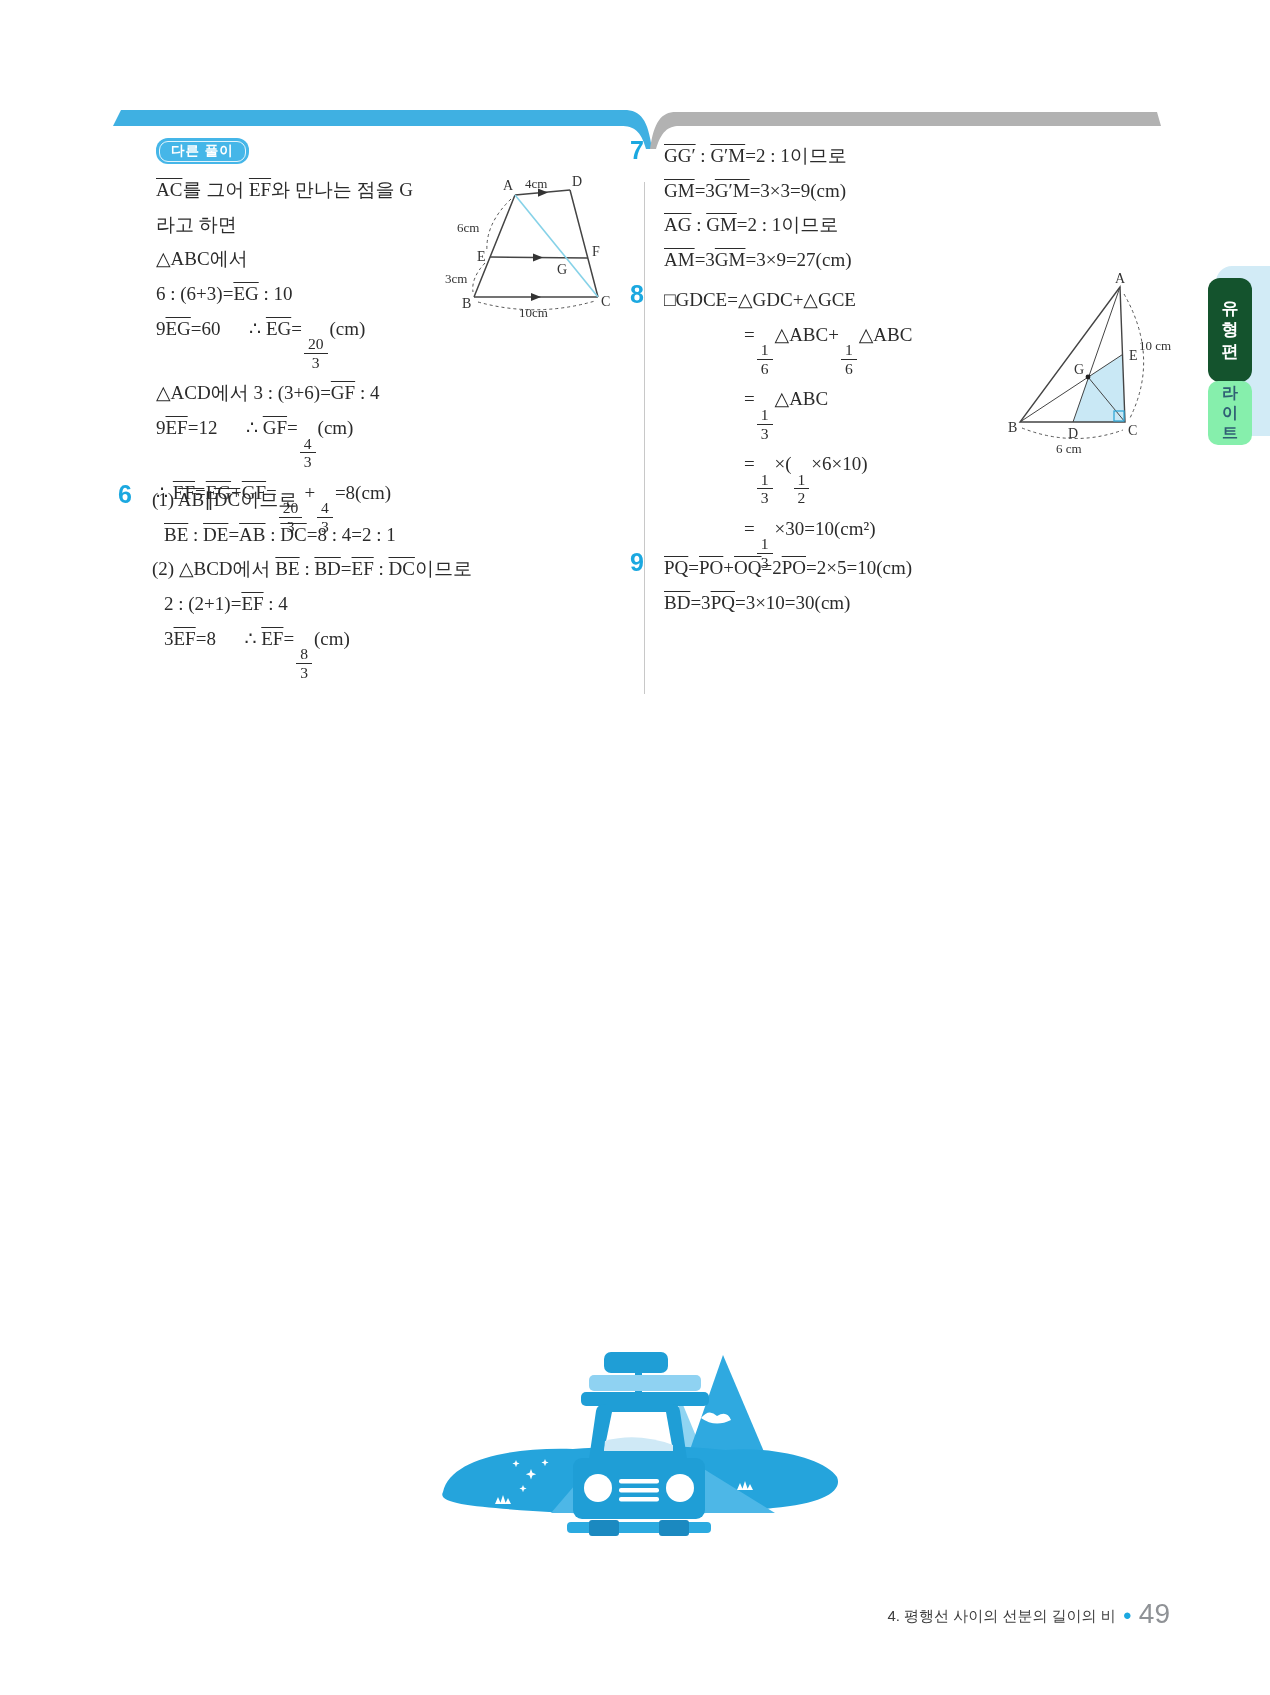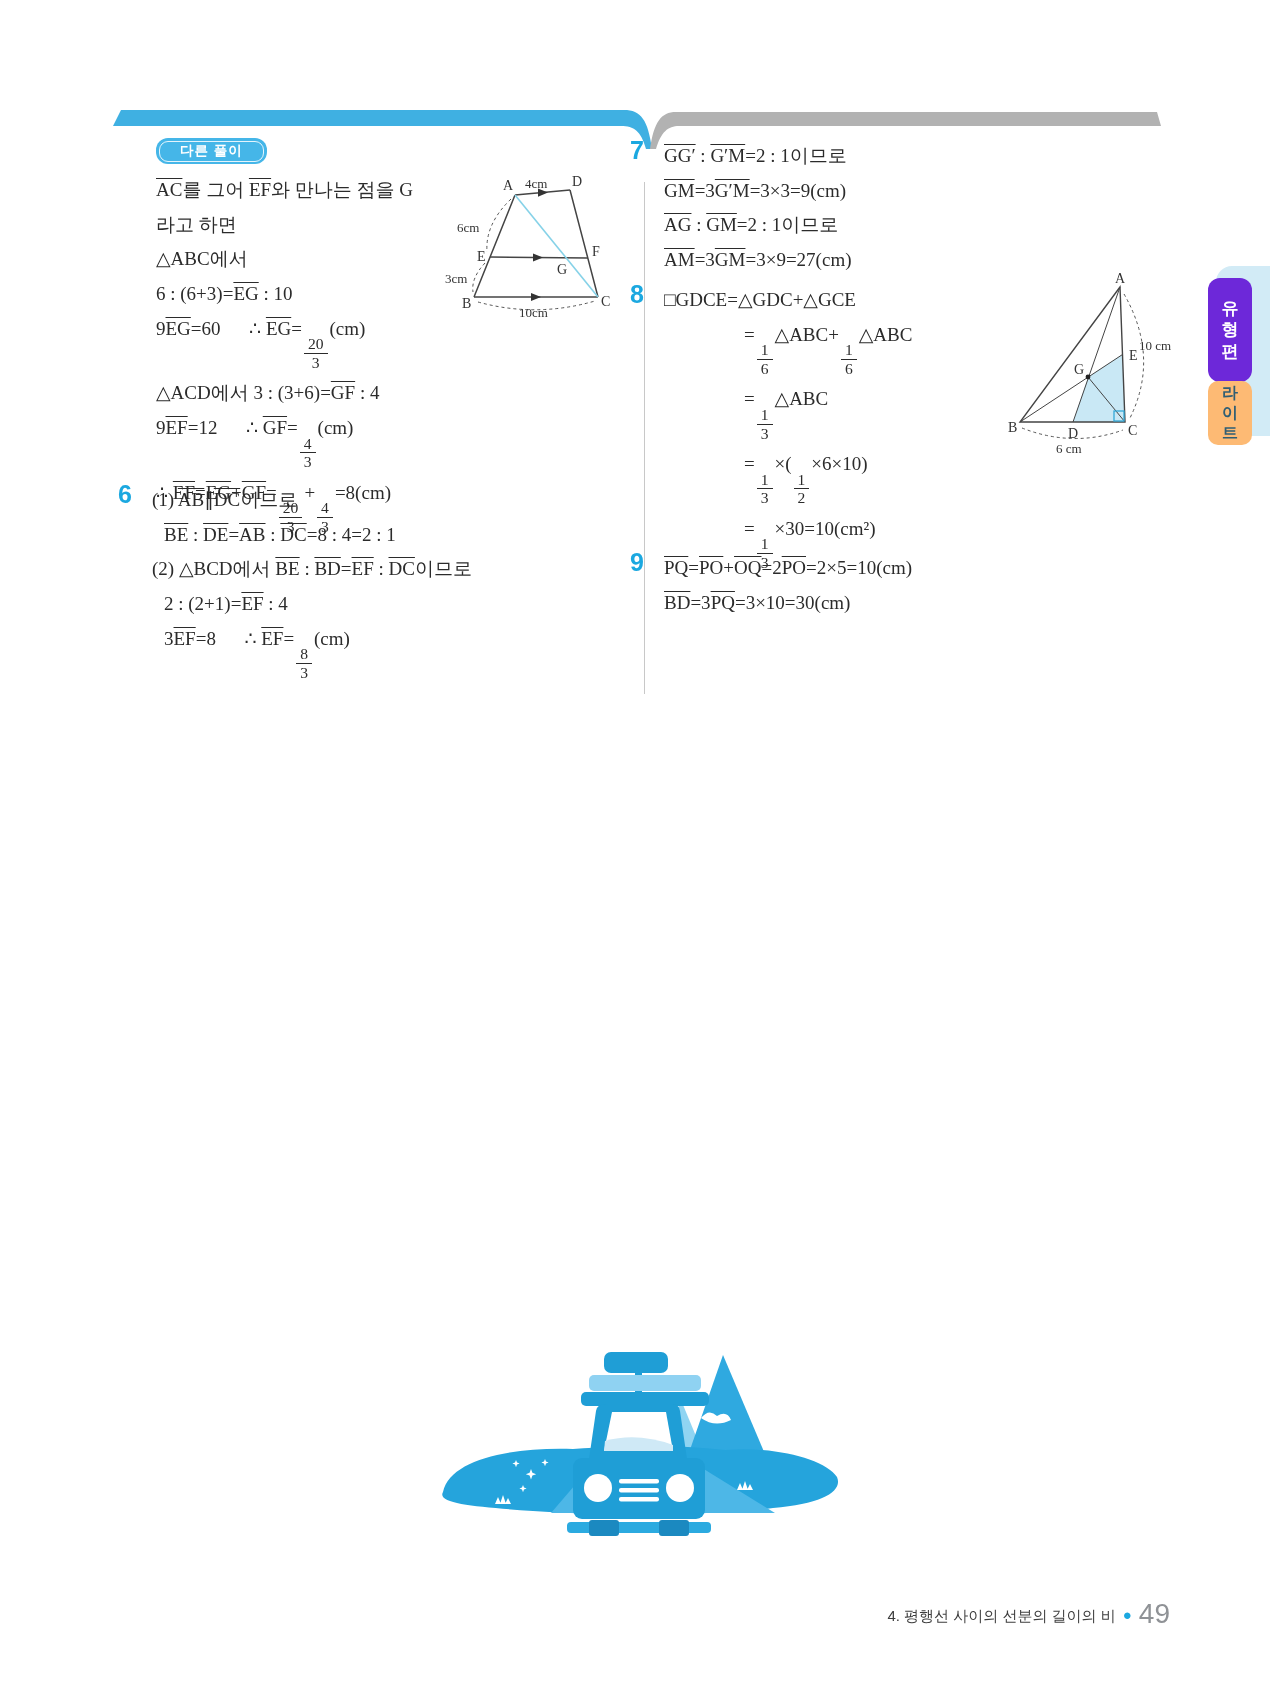--- a/index.html
+++ b/index.html
@@ -8,21 +8,21 @@
     font-family:"Liberation Serif", serif;color:#2b2b2b;overflow:hidden;
   }
   
   .top-deco{position:absolute;left:0;top:0;width:1270px;height:170px;}
   
   .divider{position:absolute;left:644px;top:182px;width:1px;height:512px;background:#c8c8c8;}
   
   .badge{
     position:absolute;left:156px;top:138px;display:inline-block;position:absolute;
     background:#45b6e8;color:#fff;font-family:"Liberation Sans",sans-serif;
-    font-weight:bold;font-size:13.5px;padding:4px 24px;border-radius:12px;letter-spacing:1px;
+    font-weight:bold;font-size:13.5px;padding:4px 15px;border-radius:12px;letter-spacing:1px;
   }
   .badge::after{content:"";position:absolute;inset:2.5px;border:1.5px solid rgba(255,255,255,.85);border-radius:9px;pointer-events:none;}
   
   .math-line{font-size:19px;line-height:1.35;margin:9px 0;white-space:pre-wrap;}
   .ov{text-decoration:overline;}
   .frac{display:inline-flex;flex-direction:column;align-items:center;vertical-align:-0.95em;line-height:1.12;font-size:0.82em;margin:0 2px;}
   .frac .num{padding:0 4px;border-bottom:1.3px solid #2b2b2b;}
   .frac .den{padding:0 4px;}
   .i1{margin-left:12px;}
   .i2{margin-left:80px;}
@@ -40,22 +40,22 @@
   #diag-trapezoid{left:433px;top:150px;}
   #diag-triangle{left:998px;top:272px;}
   #illustration{left:423px;top:1232px;}
   .dlabel{font-family:"Liberation Serif",serif;font-size:14px;fill:#333;}
   .dmeas{font-family:"Liberation Serif",serif;font-size:13px;fill:#333;}
   
   .tab-strip{position:absolute;left:1216px;top:266px;width:54px;height:170px;background:#d2ebf6;border-radius:16px 0 0 16px;}
   .tab{position:absolute;left:1208px;width:44px;display:flex;align-items:center;justify-content:center;
        font-family:"Liberation Sans",sans-serif;font-weight:bold;font-size:17px;text-align:center;}
   .tab .vtxt{width:19px;word-break:break-all;line-height:1.25;}
-  #tab-main{top:278px;height:104px;background:#6d28d9;color:#ffffff;border-radius:12px;}
-  #tab-sub{top:381px;height:64px;background:#fdba74;color:#2f5e74;border-radius:10px;font-size:16px;}
+  #tab-main{top:278px;height:104px;background:#14532d;color:#ffffff;border-radius:12px;}
+  #tab-sub{top:381px;height:64px;background:#86efac;color:#2f5e74;border-radius:10px;font-size:16px;}
   
   .footer{position:absolute;left:840px;top:1598px;width:330px;text-align:right;white-space:nowrap;}
   .footer .chapter{font-family:"Liberation Sans",sans-serif;font-size:15px;color:#3d3d3d;vertical-align:baseline;}
   .footer .dot{color:#1ba8e0;font-size:15px;margin:0 7px;vertical-align:1px;}
   .footer .pageno{font-family:"Liberation Sans",sans-serif;font-size:28px;color:#8f9296;vertical-align:-2px;}
 </style>
 </head>
 <body>
 
 <svg class="top-deco" viewBox="0 0 1270 170">

